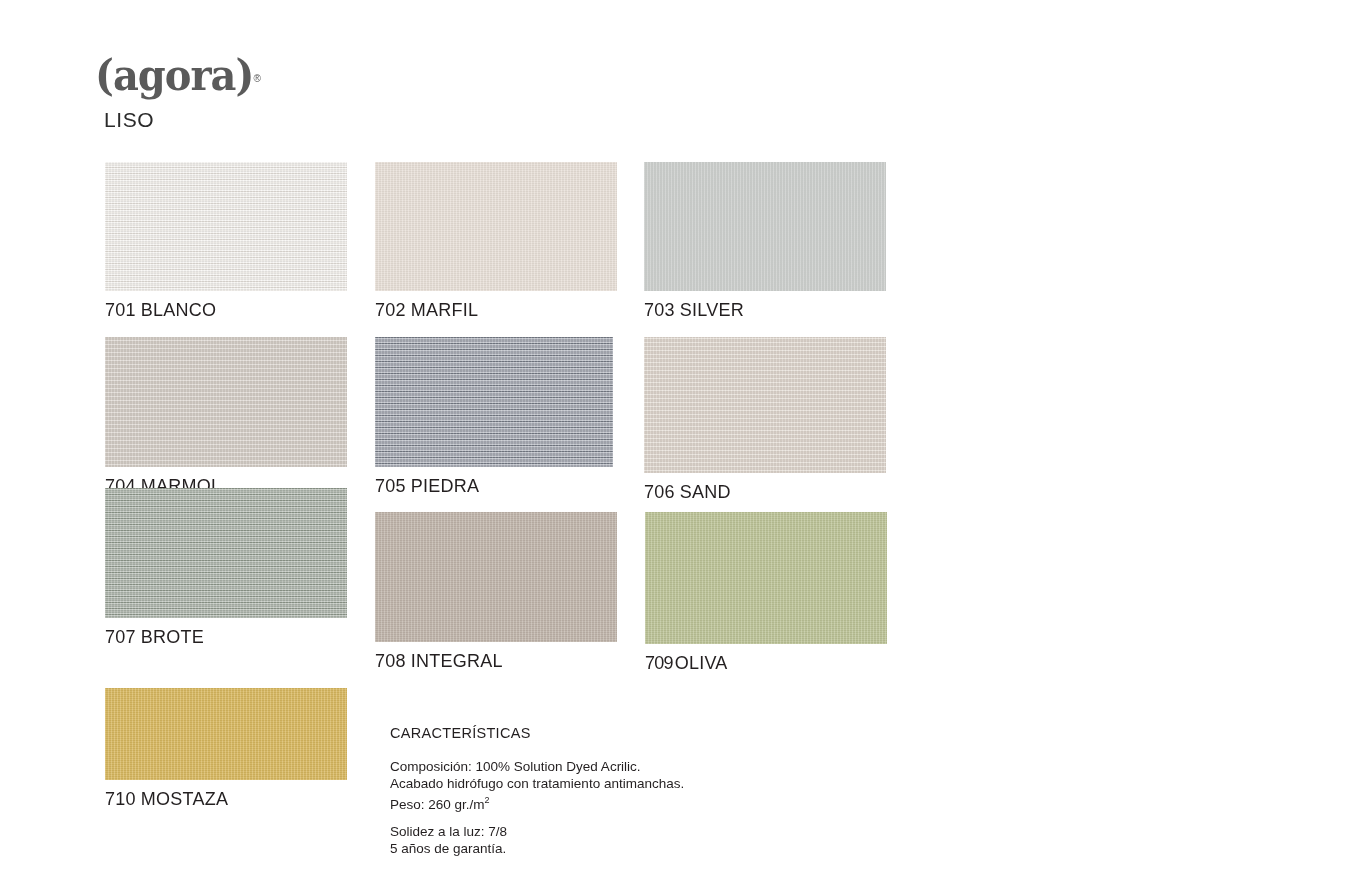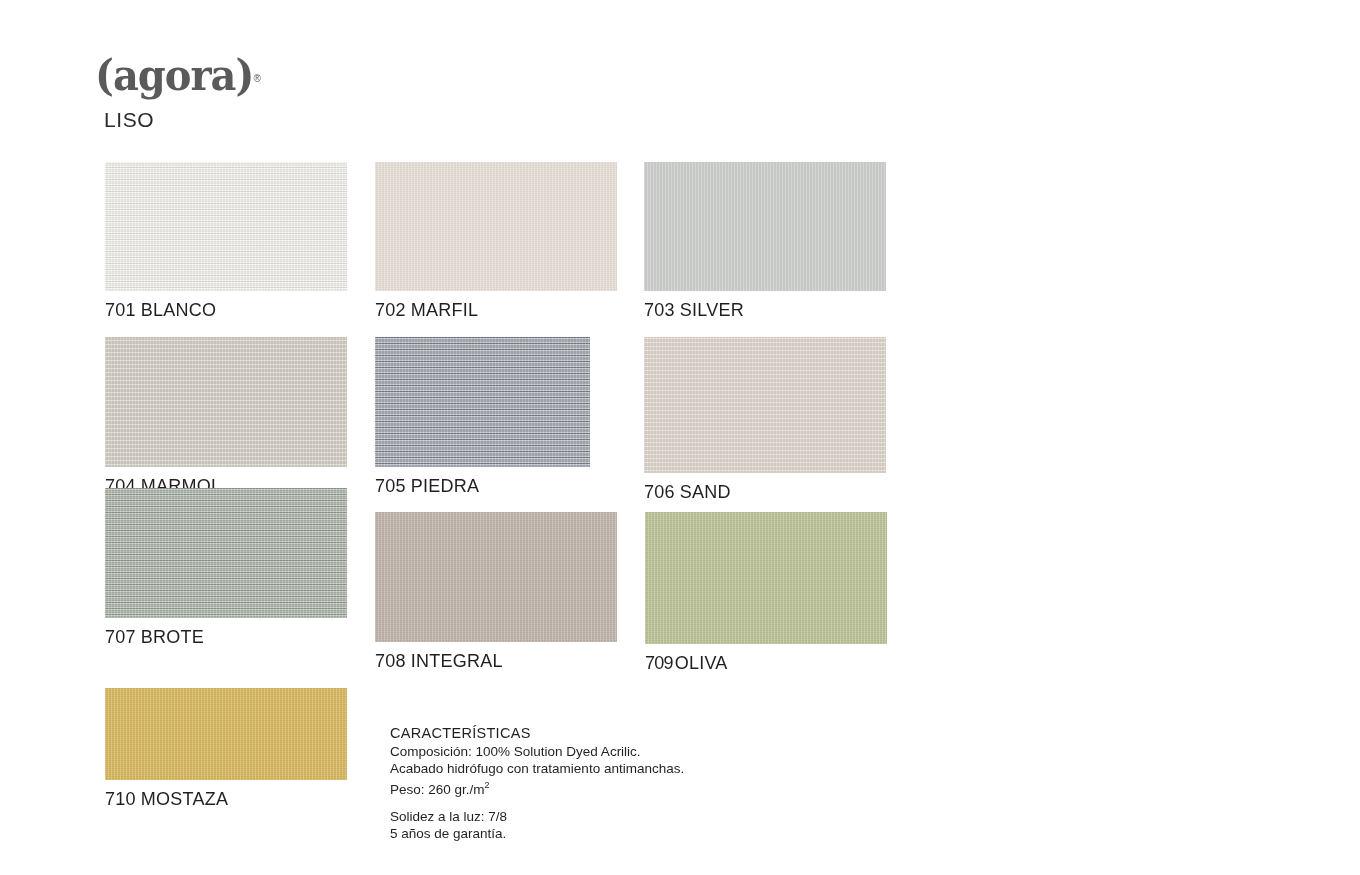--- a/index.html
+++ b/index.html
@@ -102,21 +102,21 @@
   .characteristics {
     position: absolute;
     left: 390px;
     top: 725px;
     width: 420px;
   }
   .char-title {
     font-size: 14.5px;
     letter-spacing: 0.3px;
     color: #231f20;
-    margin-bottom: 2px;
+    margin-bottom: 17px;
   }
   .char-group {
     margin-bottom: 10px;
   }
   .char-line {
     font-size: 13.5px;
     line-height: 17px;
     color: #231f20;
     white-space: nowrap;
   }
@@ -146,21 +146,21 @@
         <div class="swatch-label"><span class="code">702</span><span class="name">MARFIL</span></div>
       </div>
       <div class="swatch" style="left: 644px; top: 162px; width: 242px; height: 129px;">
         <div class="swatch-chip" style="background-color: rgb(193, 198, 194); background-image: repeating-linear-gradient(0deg, rgba(0, 0, 0, 0.07) 0px, rgba(0, 0, 0, 0.07) 1px, rgba(255, 255, 255, 0.4) 1px, rgba(255, 255, 255, 0.4) 2px);"></div>
         <div class="swatch-label"><span class="code">703</span><span class="name">SILVER</span></div>
       </div>
       <div class="swatch" style="left: 105px; top: 337px; width: 242px; height: 130px; text-align: center;">
         <div class="swatch-chip" style="background-color: rgb(198, 188, 177); background-image: repeating-linear-gradient(0deg, rgba(0, 0, 0, 0.07) 0px, rgba(0, 0, 0, 0.07) 1px, rgba(255, 255, 255, 0.35) 1px, rgba(255, 255, 255, 0.35) 4px);"></div>
         <div class="swatch-label"><span class="code">704</span><span class="name">MARMOL</span></div>
       </div>
-      <div class="swatch" style="left: 375px; top: 337px; width: 215px; height: 130px;">
+      <div class="swatch" style="left: 375px; top: 337px; width: 238px; height: 130px;">
         <div class="swatch-chip" style="background-color: rgb(138, 144, 157); background-image: repeating-linear-gradient(0deg, rgba(0, 0, 0, 0.13) 0px, rgba(0, 0, 0, 0.13) 1px, rgba(255, 255, 255, 0.3) 1px, rgba(255, 255, 255, 0.3) 3px);"></div>
         <div class="swatch-label"><span class="code">705</span><span class="name">PIEDRA</span></div>
       </div>
       <div class="swatch" style="left: 644px; top: 337px; width: 242px; height: 136px;">
         <div class="swatch-chip" style="background-color: rgb(213, 199, 186); background-image: repeating-linear-gradient(0deg, rgba(0, 0, 0, 0.07) 0px, rgba(0, 0, 0, 0.07) 1px, rgba(255, 255, 255, 0.35) 1px, rgba(255, 255, 255, 0.35) 4px);"></div>
         <div class="swatch-label"><span class="code">706</span><span class="name">SAND</span></div>
       </div>
       <div class="swatch" style="left: 105px; top: 488px; width: 242px; height: 130px;">
         <div class="swatch-chip" style="background-color: rgb(154, 164, 151); background-image: repeating-linear-gradient(0deg, rgba(0, 0, 0, 0.06) 0px, rgba(0, 0, 0, 0.06) 1px, rgba(255, 255, 255, 0.22) 1px, rgba(255, 255, 255, 0.22) 3px);"></div>
         <div class="swatch-label"><span class="code">707</span><span class="name">BROTE</span></div>

